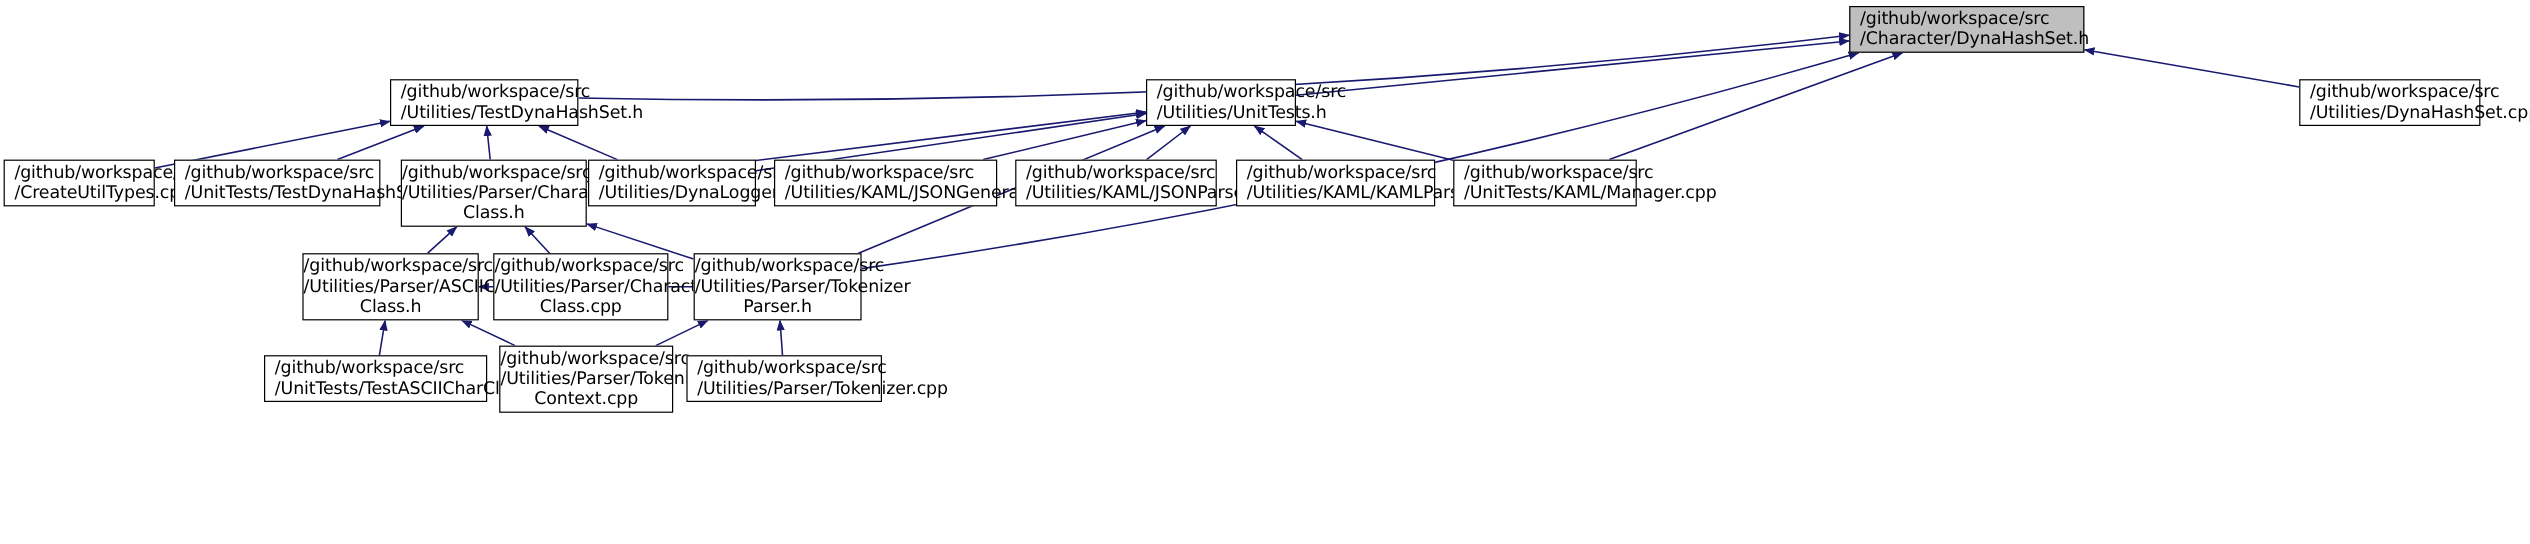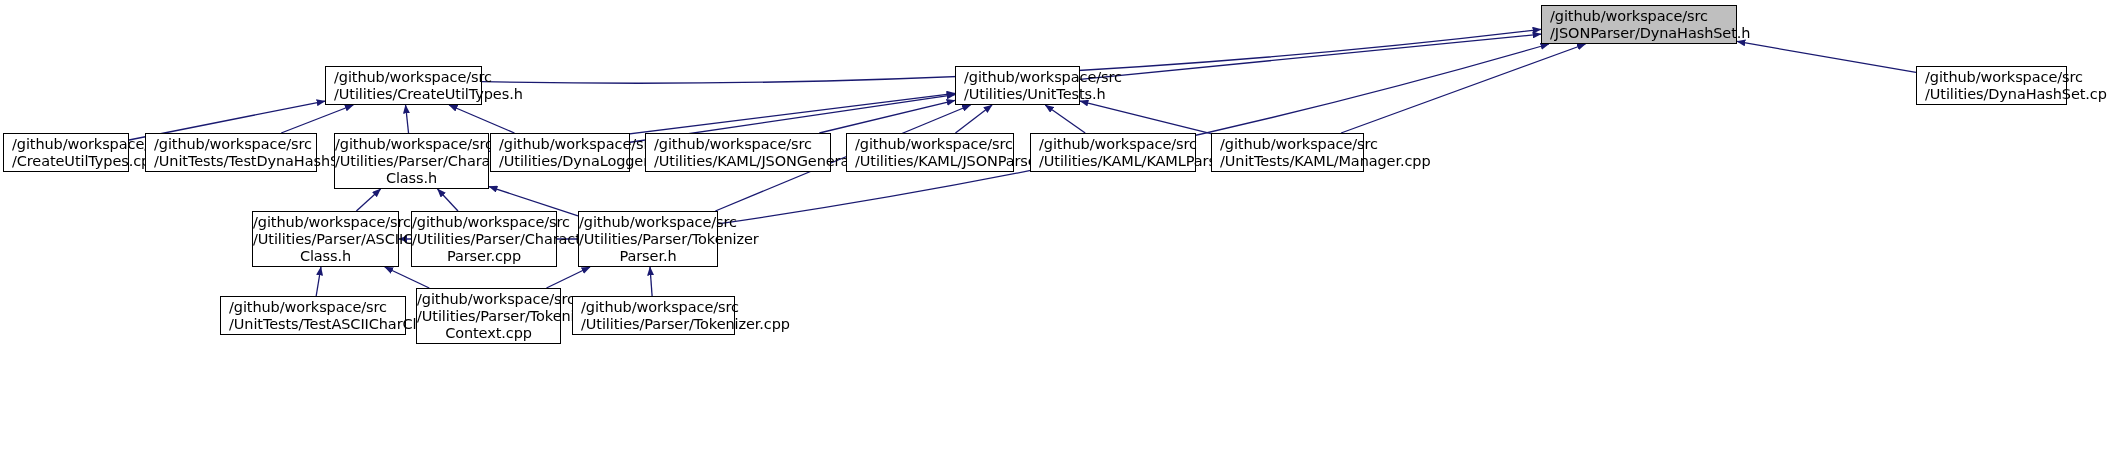--- a/index.html
+++ b/index.html
@@ -84,32 +84,32 @@
         <line x1="457.97435897435895" y1="211" x2="437.52564102564105" y2="189" stroke="#191970" stroke-width="1.3" marker-end="url(#arrowhead)"></line>
         <line x1="578" y1="215.91331923890064" x2="489" y2="186.56025369978857" stroke="#191970" stroke-width="1.3" marker-end="url(#arrowhead)"></line>
         <line x1="578" y1="239" x2="399" y2="239" stroke="#191970" stroke-width="1.3" marker-end="url(#arrowhead)"></line>
         <line x1="316.1862745098039" y1="296" x2="320.92483660130716" y2="267" stroke="#191970" stroke-width="1.3" marker-end="url(#arrowhead)"></line>
         <line x1="429.22727272727275" y1="288" x2="384.77272727272725" y2="267" stroke="#191970" stroke-width="1.3" marker-end="url(#arrowhead)"></line>
         <line x1="546.5" y1="288" x2="590" y2="267" stroke="#191970" stroke-width="1.3" marker-end="url(#arrowhead)"></line>
         <line x1="652.0980392156863" y1="296" x2="650.0130718954248" y2="267" stroke="#191970" stroke-width="1.3" marker-end="url(#arrowhead)"></line>
       </g>
   </svg>
   <div id="nodes-layer">
-      <div class="node-box highlight left-align" style="left: 1541px; top: 5px; width: 196px; height: 39px;"><span class="node-text">/github/workspace/src</span><span class="node-text">/JSONParser/DynaHashSet.h</span></div>
-      <div class="node-box left-align" style="left: 325px; top: 66px; width: 157px; height: 39px;"><span class="node-text">/github/workspace/src</span><span class="node-text">/Utilities/CreateUtilTypes.h</span></div>
+      <div class="node-box highlight left-align" style="left: 1541px; top: 5px; width: 196px; height: 39px;"><span class="node-text">/github/workspace/src</span><span class="node-text">/Character/DynaHashSet.h</span></div>
+      <div class="node-box left-align" style="left: 325px; top: 66px; width: 157px; height: 39px;"><span class="node-text">/github/workspace/src</span><span class="node-text">/Utilities/TestDynaHashSet.h</span></div>
       <div class="node-box left-align" style="left: 955px; top: 66px; width: 125px; height: 39px;"><span class="node-text">/github/workspace/src</span><span class="node-text">/Utilities/UnitTests.h</span></div>
       <div class="node-box left-align" style="left: 1916px; top: 66px; width: 151px; height: 39px;"><span class="node-text">/github/workspace/src</span><span class="node-text">/Utilities/DynaHashSet.cpp</span></div>
       <div class="node-box left-align" style="left: 3px; top: 133px; width: 126px; height: 39px;"><span class="node-text">/github/workspace/src</span><span class="node-text">/CreateUtilTypes.cpp</span></div>
       <div class="node-box left-align" style="left: 145px; top: 133px; width: 172px; height: 39px;"><span class="node-text">/github/workspace/src</span><span class="node-text">/UnitTests/TestDynaHashSet.cpp</span></div>
       <div class="node-box" style="left: 334px; top: 133px; width: 155px; height: 56px;"><span class="node-text">/github/workspace/src</span><span class="node-text">/Utilities/Parser/Character</span><span class="node-text">Class.h</span></div>
       <div class="node-box left-align" style="left: 490px; top: 133px; width: 140px; height: 39px;"><span class="node-text">/github/workspace/src</span><span class="node-text">/Utilities/DynaLogger.cpp</span></div>
       <div class="node-box left-align" style="left: 645px; top: 133px; width: 186px; height: 39px;"><span class="node-text">/github/workspace/src</span><span class="node-text">/Utilities/KAML/JSONGenerator.cpp</span></div>
       <div class="node-box left-align" style="left: 846px; top: 133px; width: 168px; height: 39px;"><span class="node-text">/github/workspace/src</span><span class="node-text">/Utilities/KAML/JSONParser.cpp</span></div>
       <div class="node-box left-align" style="left: 1030px; top: 133px; width: 166px; height: 39px;"><span class="node-text">/github/workspace/src</span><span class="node-text">/Utilities/KAML/KAMLParser.cpp</span></div>
       <div class="node-box left-align" style="left: 1211px; top: 133px; width: 153px; height: 39px;"><span class="node-text">/github/workspace/src</span><span class="node-text">/UnitTests/KAML/Manager.cpp</span></div>
       <div class="node-box" style="left: 252px; top: 211px; width: 147px; height: 56px;"><span class="node-text">/github/workspace/src</span><span class="node-text">/Utilities/Parser/ASCIIChar</span><span class="node-text">Class.h</span></div>
-      <div class="node-box" style="left: 411px; top: 211px; width: 146px; height: 56px;"><span class="node-text">/github/workspace/src</span><span class="node-text">/Utilities/Parser/Character</span><span class="node-text">Parser.cpp</span></div>
+      <div class="node-box" style="left: 411px; top: 211px; width: 146px; height: 56px;"><span class="node-text">/github/workspace/src</span><span class="node-text">/Utilities/Parser/Character</span><span class="node-text">Class.cpp</span></div>
       <div class="node-box" style="left: 578px; top: 211px; width: 140px; height: 56px;"><span class="node-text">/github/workspace/src</span><span class="node-text">/Utilities/Parser/Tokenizer</span><span class="node-text">Parser.h</span></div>
       <div class="node-box left-align" style="left: 220px; top: 296px; width: 186px; height: 39px;"><span class="node-text">/github/workspace/src</span><span class="node-text">/UnitTests/TestASCIICharClass.cpp</span></div>
       <div class="node-box" style="left: 416px; top: 288px; width: 145px; height: 56px;"><span class="node-text">/github/workspace/src</span><span class="node-text">/Utilities/Parser/Tokenizer</span><span class="node-text">Context.cpp</span></div>
       <div class="node-box left-align" style="left: 572px; top: 296px; width: 163px; height: 39px;"><span class="node-text">/github/workspace/src</span><span class="node-text">/Utilities/Parser/Tokenizer.cpp</span></div>
     </div>
 </div>
 
 </body></html>

